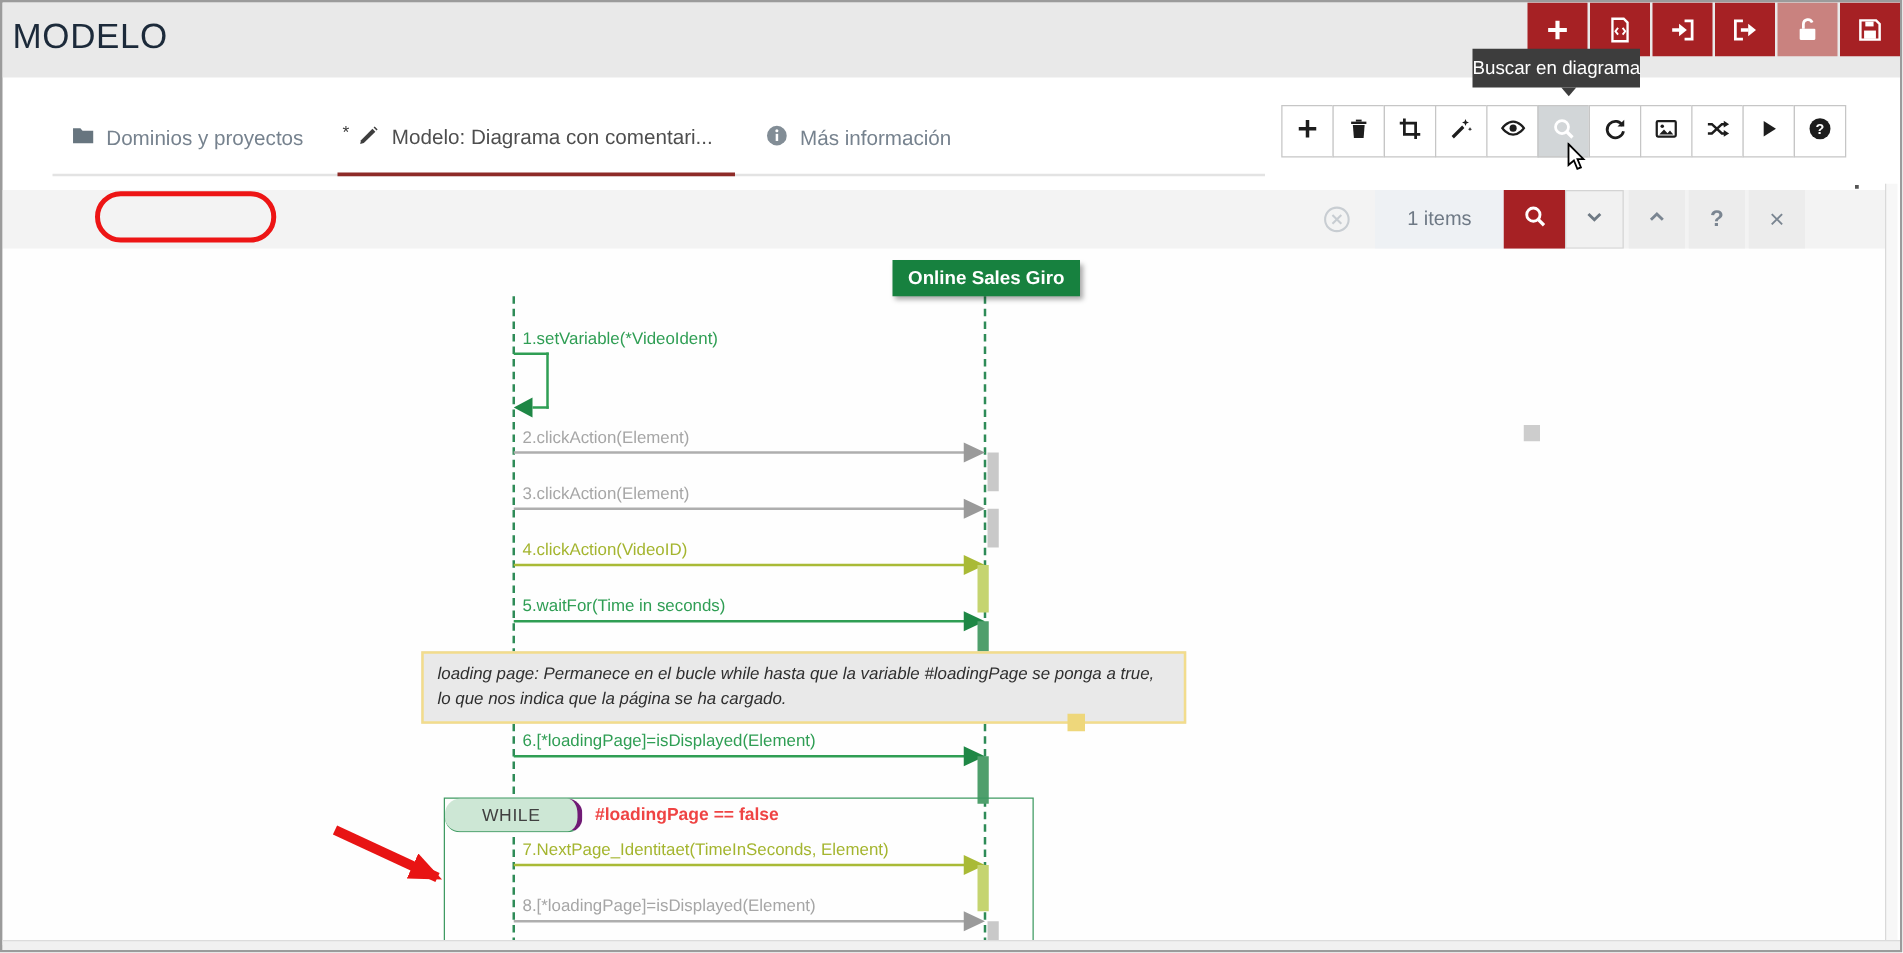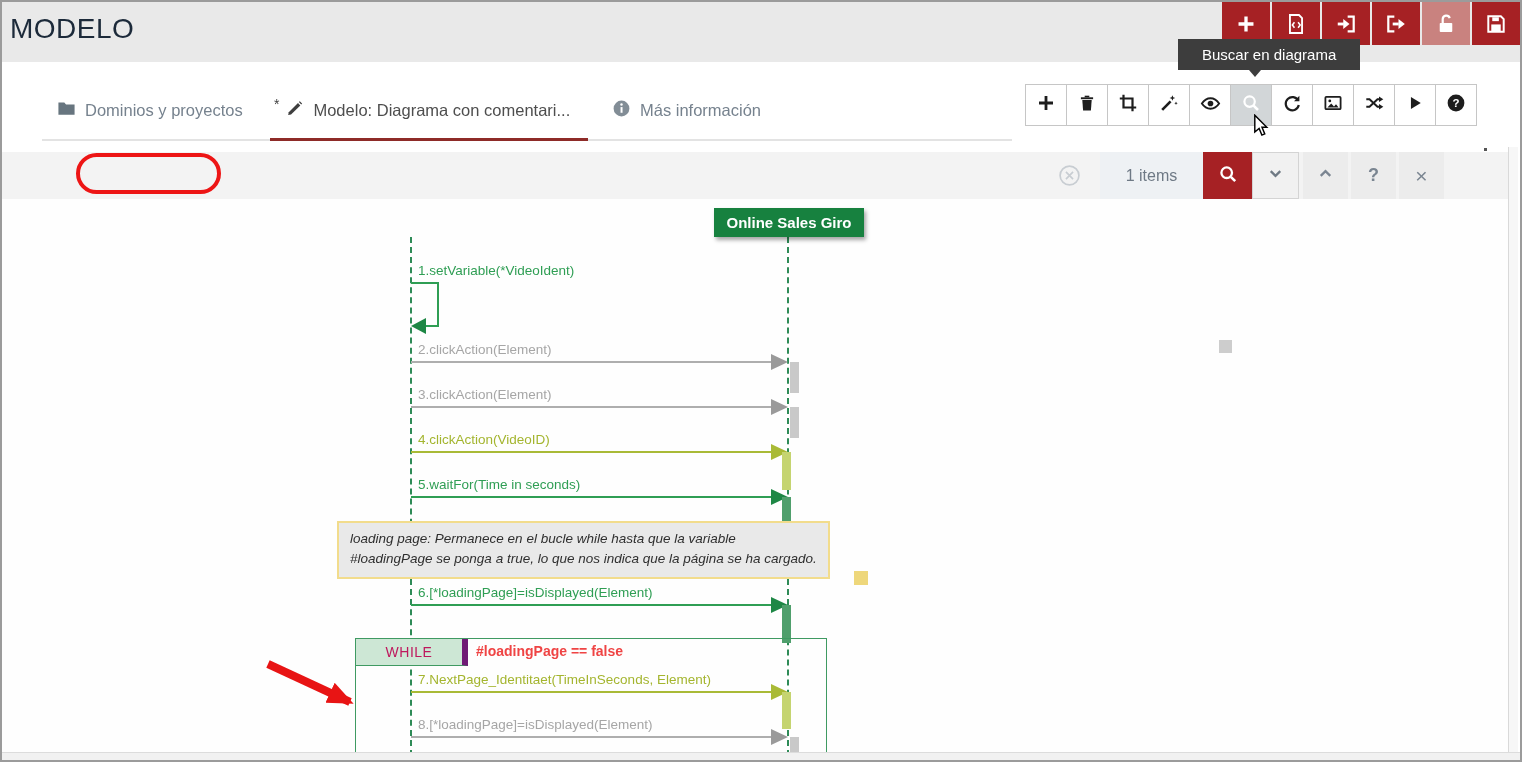--- a/index.html
+++ b/index.html
@@ -9,21 +9,21 @@
   .topband{position:absolute;left:0;top:0;width:100%;height:60px;background:#e9e9e9;}
   .page-title{position:absolute;left:8px;top:11px;font-size:28px;color:#1c2a3a;letter-spacing:.5px;}
 
   
   .red-toolbar{position:absolute;top:0;right:0;display:flex;gap:2px;}
   .red-btn{width:48px;height:43px;background:#a62124;display:flex;align-items:center;justify-content:center;cursor:pointer;}
   .red-btn.light{background:#c9827f;}
   .red-btn svg{display:block;}
 
   
-  .tooltip{position:absolute;left:1176px;top:37px;height:31px;line-height:31px;background:#3d3d3d;color:#fff;font-size:15px;padding:0 24px;z-index:30;}
+  .tooltip{position:absolute;left:1176px;top:37px;height:31px;line-height:31px;background:#3d3d3d;color:#fff;font-size:15px;padding:0 0;z-index:30;}
   .tooltip-caret{position:absolute;left:1247px;top:68px;width:0;height:0;border-left:6px solid transparent;border-right:6px solid transparent;border-top:7px solid #3d3d3d;z-index:30;}
 
   
   .tabstrip-line{position:absolute;left:40px;top:137px;width:970px;border-bottom:2px solid #e3e3e3;}
   .tab{position:absolute;top:97px;display:flex;align-items:center;gap:9px;font-size:16.5px;color:#76828e;cursor:pointer;white-space:nowrap;}
   .tab.active{color:#4e4e4e;}
   .tab .dirty{font-size:14px;color:#3e3e3e;position:relative;top:-6px;margin-right:-2px;}
   .tab-underline{position:absolute;left:268px;top:136px;width:318px;height:3px;background:#8e2b28;}
 
   
@@ -63,21 +63,21 @@
   .h-left-green{border-top:8px solid transparent;border-bottom:8px solid transparent;border-right:15px solid #1e8745;}
   .act{position:absolute;width:9px;}
   .a-gray{background:#c9c9c9}.a-green{background:#4f9f6c}.a-olive{background:#c5d470}
 
   .comment{position:absolute;background:#e9e9e9;font-style:italic;font-size:13.5px;color:#2f2f2f;line-height:1.5;padding:6px 11px;box-sizing:border-box;cursor:pointer;}
   .comment.hl{border:2px solid #f2dc8c;}
   .handle{position:absolute;width:14px;height:14px;cursor:pointer;}
   .hd-gray{background:#cdcdcd}.hd-yellow{background:#eed77b}
 
   .loopbox{position:absolute;left:353px;top:439px;width:472px;height:130px;border:1px solid #3f9a62;box-sizing:border-box;}
-  .loop-label{position:absolute;left:0;top:0;width:106px;height:26px;background:#cde7d5;border-right:6px solid #701a75;border-bottom:1px solid #3f9a62;display:flex;align-items:center;justify-content:center;font-size:14px;color:#be185d;letter-spacing:.5px;}
+  .loop-label{position:absolute;left:0;top:0;width:106px;height:26px;background:#cde7d5;border-right:4px solid #701a75;border-bottom:1px solid #3f9a62;display:flex;align-items:center;justify-content:center;font-size:14px;color:#404040;letter-spacing:.5px;border-radius:12px;}
   .loop-cond{position:absolute;left:120px;top:4px;font-size:14px;font-weight:bold;color:#ef4444;white-space:nowrap;}
 
   .cursor{position:absolute;left:1250px;top:112px;z-index:50;}
 </style>
 </head>
 <body>
 
 <div class="frame">
 
   <div class="topband"></div>
@@ -294,21 +294,21 @@
     <div class="mlabel t-olive" style="left:416px;top:233px">4.clickAction(VideoID)</div>
     <div class="mline l-olive" style="left:409px;top:252px;width:361px"></div>
     <div class="mhead h-olive" style="left:769px;top:245px"></div>
     <div class="act a-olive" style="left:780px;top:253px;height:38px"></div>
 
     <div class="mlabel t-green" style="left:416px;top:278px">5.waitFor(Time in seconds)</div>
     <div class="mline l-green" style="left:409px;top:297px;width:361px"></div>
     <div class="mhead h-green" style="left:769px;top:290px"></div>
     <div class="act a-green" style="left:780px;top:298px;height:40px"></div>
 
-    <div class="comment hl" style="left:335px;top:322px;width:493px;height:58px">loading page: Permanece en el bucle while hasta que la variable #loadingPage se ponga a true, lo que nos indica que la página se ha cargado.</div>
+    <div class="comment hl" style="left:335px;top:322px;width:612px;height:58px">loading page: Permanece en el bucle while hasta que la variable #loadingPage se ponga a true, lo que nos indica que la página se ha cargado.</div>
     <div class="handle hd-yellow" style="left:852px;top:372px"></div>
 
     <div class="mlabel t-green" style="left:416px;top:386px">6.[*loadingPage]=isDisplayed(Element)</div>
     <div class="mline l-green" style="left:409px;top:405px;width:361px"></div>
     <div class="mhead h-green" style="left:769px;top:398px"></div>
     <div class="act a-green" style="left:780px;top:406px;height:38px"></div>
 
     <div class="loopbox">
       <div class="loop-label">WHILE</div>
       <div class="loop-cond">#loadingPage == false</div>

